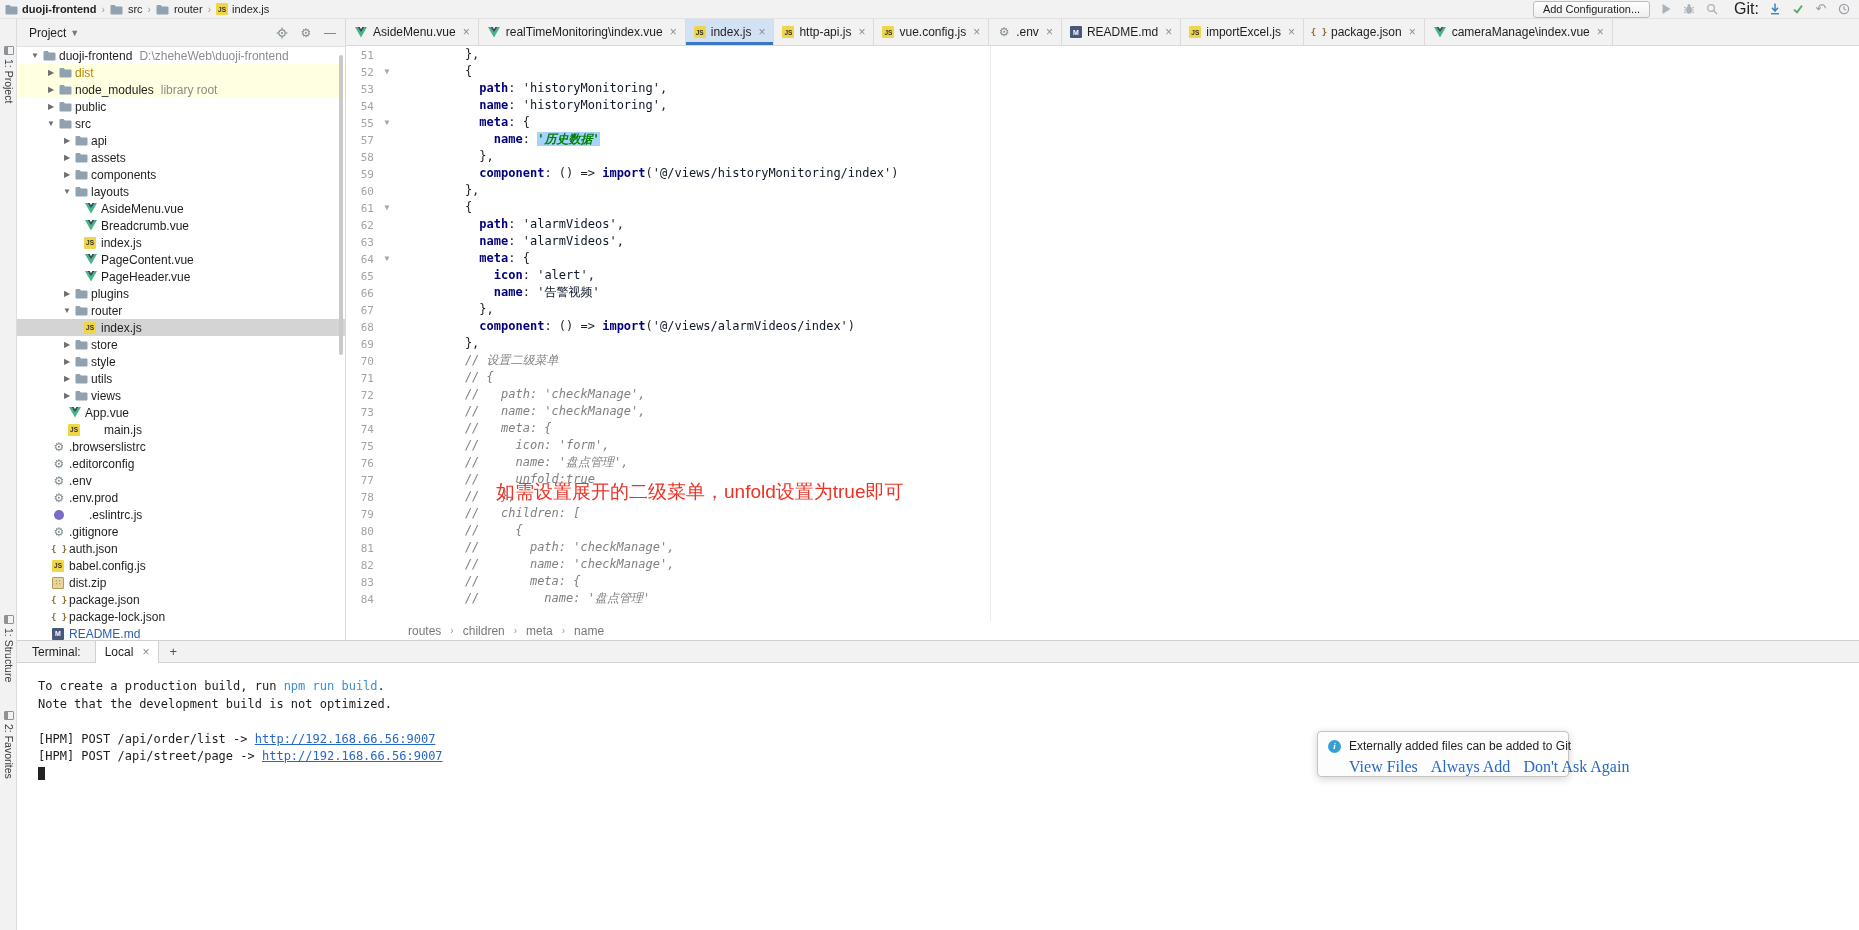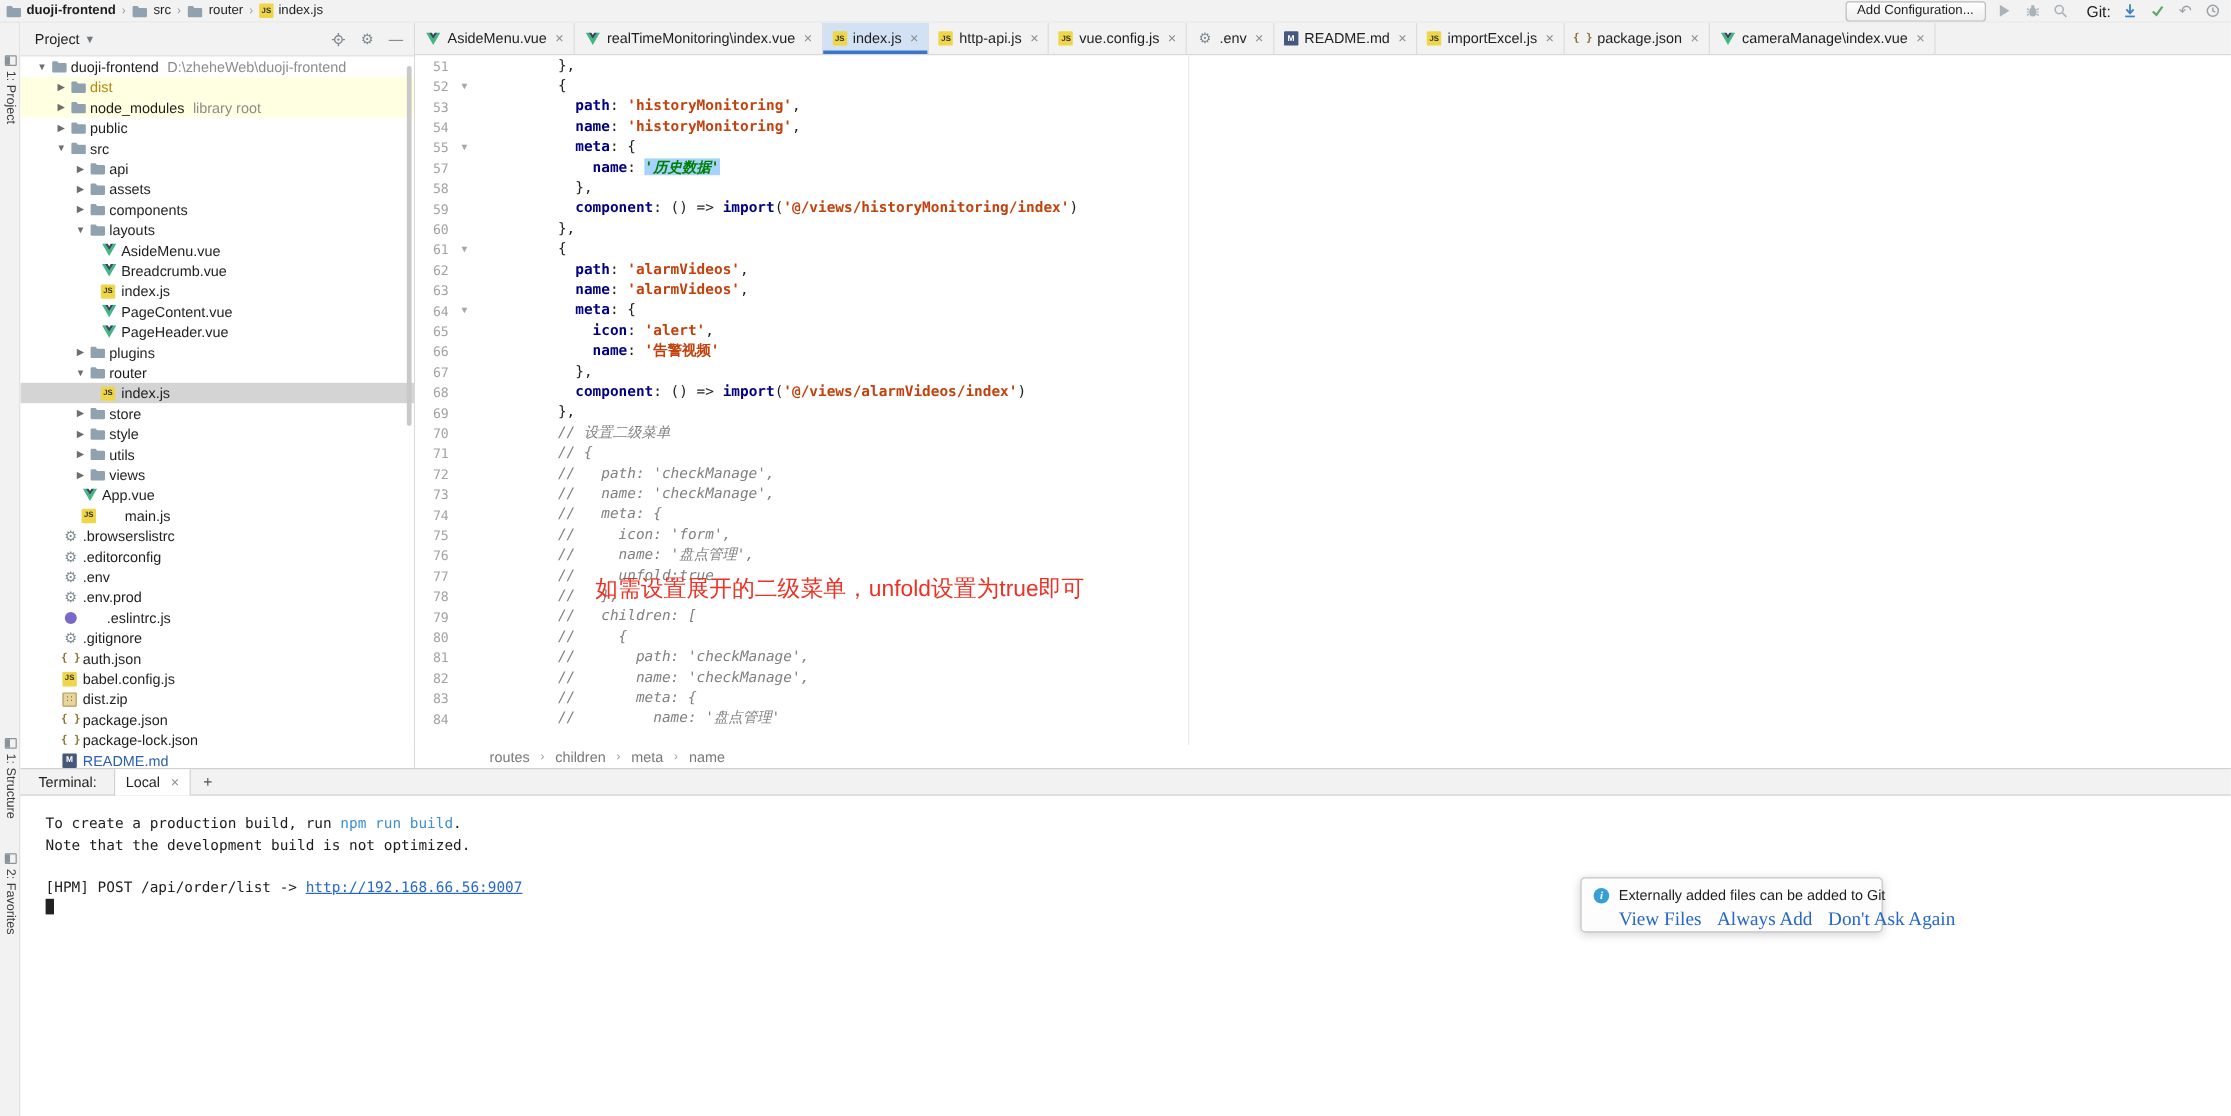--- a/index.html
+++ b/index.html
@@ -9,21 +9,21 @@
 
   
   .topbar{position:absolute;left:0;top:0;width:100%;height:19px;background:#f2f2f2;display:flex;align-items:center;justify-content:space-between;padding:0 8px 0 4px;border-bottom:1px solid #e3e3e3;}
   .crumbs{display:flex;align-items:center;gap:4px;font-size:11px;}
   .crumb{display:flex;align-items:center;gap:4px;cursor:default;}
   .crumb-bold{font-weight:bold;}
   .crumb-sep{color:#9a9a9a;font-size:10px;padding:0 1px;}
   .top-actions{display:flex;align-items:center;gap:9px;}
   .add-config-btn{font-size:11px;height:17px;line-height:15px;padding:0 9px;border:1px solid #bdbdbd;border-radius:3px;background:linear-gradient(#fefefe,#efefef);color:#1e1e1e;}
   .tbico{display:inline-flex;align-items:center;justify-content:center;width:14px;height:14px;}
-  .git-label{font-size:13px;color:#1e1e1e;margin-left:6px;}
+  .git-label{font-size:16px;color:#1e1e1e;margin-left:6px;}
   .glyph-gray{color:#9aa0a6;font-size:13px;line-height:12px;}
 
   
   .stripe{position:absolute;left:0;top:19px;width:17px;height:911px;background:#f2f2f2;border-right:1px solid #dcdcdc;}
   .vtab{position:absolute;left:0;width:17px;display:flex;flex-direction:column;align-items:center;gap:4px;cursor:default;}
   .vlabel{writing-mode:vertical-rl;font-size:10.5px;color:#3c3c3c;}
   .stripe-ic{width:10px;height:9px;border:1px solid #8b9399;border-radius:1px;background:linear-gradient(90deg,#8b9399 0 3px,transparent 3px);}
 
   
   .ppanel{position:absolute;left:17px;top:19px;width:329px;height:621px;background:#fff;border-right:1px solid #d9d9d9;}
@@ -56,21 +56,21 @@
   .tabs{height:27px;background:#f2f2f2;border-bottom:1px solid #d9d9d9;display:flex;align-items:stretch;overflow:hidden;}
   .tab{display:flex;align-items:center;gap:5px;padding:0 8px;border-right:1px solid #dcdcdc;color:#1e1e1e;cursor:default;}
   .tab.active{background:#d3e1f5;box-shadow:inset 0 -3px 0 #3a76c4;}
   .tab-close{color:#8c8c8c;font-size:12px;margin-left:2px;}
   .codearea{position:absolute;left:0;top:27px;right:0;bottom:19px;overflow:hidden;font-family:"DejaVu Sans Mono","Liberation Mono",monospace;font-size:12px;line-height:17px;}
   .cline{height:17px;display:flex;white-space:pre;}
   .ln{width:28px;flex:none;text-align:right;color:#a3a3a3;font-size:11px;padding-top:1px;}
   .fold{width:26px;flex:none;text-align:center;color:#a7a7a7;font-size:8px;}
   .ctext{padding-left:36px;}
   .tok-k{color:#000080;font-weight:bold;}
-  .tok-s{color:#c2410c;font-weight:bold;}
+  .tok-s{color:#0f172a;font-weight:normal;}
   .tok-h{color:#008000;font-weight:bold;background:#a6d2ff;font-style:italic;}
   .tok-w{color:#000080;font-weight:bold;}
   .tok-c{color:#808080;font-style:italic;}
   .guide{position:absolute;left:644px;top:0;bottom:0;width:1px;background:#ebebeb;}
   .annotation{position:absolute;left:150px;top:437px;font-size:19px;font-family:"Liberation Sans",sans-serif;white-space:nowrap;}
   .ecrumbs{position:absolute;left:0;bottom:0;right:0;height:19px;background:#fff;display:flex;align-items:center;gap:9px;padding-left:62px;color:#787878;font-size:12px;}
   .ecrumb-sep{color:#9a9a9a;font-size:10px;}
 
   
   .terminal{position:absolute;left:17px;top:640px;width:1842px;height:290px;background:#fff;}
@@ -648,20 +648,21 @@
         <span>Local</span>
         <span class="tab-close">×</span>
       </span>
       <span class="term-plus">+</span>
     </div>
     <div class="term-body" id="term">
         <div class="tline"><span>To create a production build, run </span><span class="term-cmd">npm run build</span><span>.</span></div>
         <div class="tline"><span>Note that the development build is not optimized.</span></div>
         <div class="tline"></div>
         <div class="tline"><span>[HPM] POST /api/order/list -&gt; </span><span class="term-link">http://192.168.66.56:9007</span></div>
+        <div class="tline"><span>[HPM] POST /api/street/page -&gt; </span><span class="term-link">http://192.168.66.56:9007</span></div>
         <div class="tline"><span class="cursor"></span></div>
       </div>
   </div>
 
   <div class="notif">
     <div class="notif-row1">
       <span class="info-ic">i</span>
       <span class="notif-text">Externally added files can be added to Git</span>
     </div>
     <div class="notif-actions" id="notif-actions">

